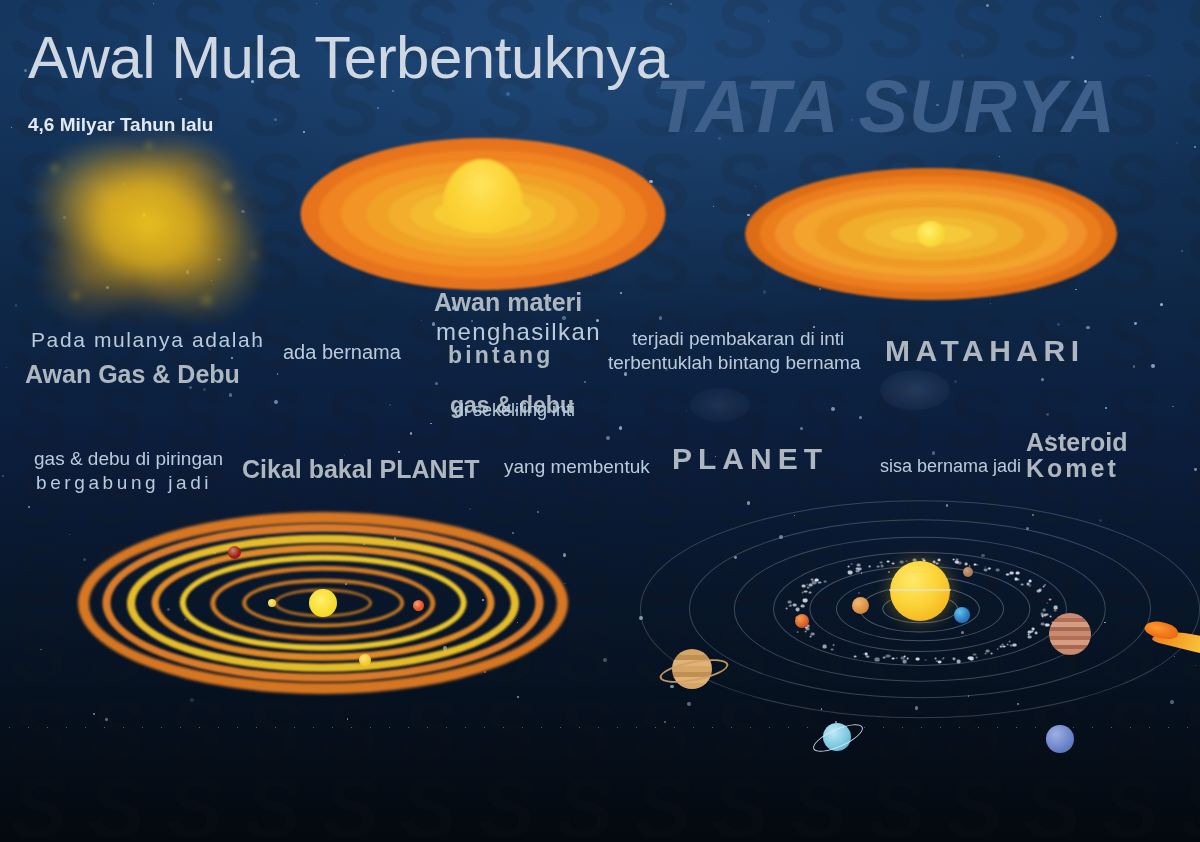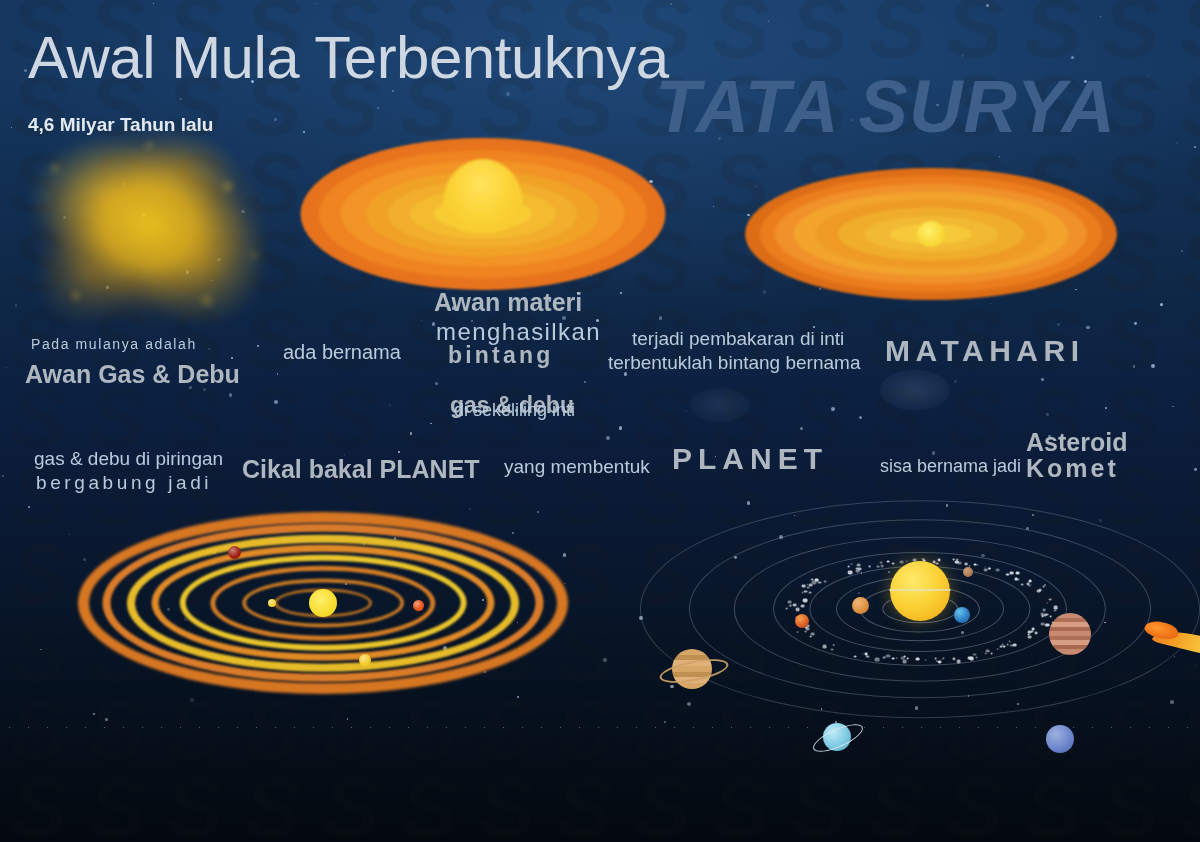--- a/index.html
+++ b/index.html
@@ -575,21 +575,21 @@
       <div class="ring" style="width:312.47999999999996px;height:100.32000000000001px;background:#f0912a;filter:blur(1.4px);"></div>
       <div class="ring" style="width:275.28px;height:84.48px;background:#f2a42c;filter:blur(1.5px);"></div>
       <div class="ring" style="width:230.64px;height:68.64px;background:#ee9a24;filter:blur(1.5px);"></div>
       <div class="ring" style="width:186px;height:52.800000000000004px;background:#f0ad2c;filter:blur(1.6px);"></div>
       <div class="ring" style="width:133.92px;height:35.64px;background:#f2b933;filter:blur(1.8px);"></div>
       <div class="ring" style="width:81.84px;height:19.8px;background:#f6c93a;filter:blur(1.8px);"></div>
       <div class="ring" style="width:372px;height:132px;background:radial-gradient(ellipse at 50% 50%, rgba(0,0,0,0) 84%, rgba(200,95,20,0.85) 88%, rgba(120,55,10,0.5) 95%, rgba(0,0,0,0) 100%);"></div>
       <div style="position:absolute;left:50%;top:50%;transform:translate(-50%,-50%);width:28px;height:26px;background:radial-gradient(circle at 42% 38%,#fff06e 0%,#f9da3a 55%,#f3cb2c 100%);border-radius:50%;filter:blur(0.8px);"></div>
     </div>
 
-  <div class="cap" style="left:31px;top:336px;font-size:14px;letter-spacing:1.6px;">
+  <div class="cap" style="left:31px;top:328px;font-size:21px;letter-spacing:1.6px;">
     <span class="light">Pada mulanya adalah</span>
   </div>
   <div class="cap" style="left:25px;top:360px;font-size:25px;letter-spacing:0px;">
     <span class="bold">Awan Gas &amp; Debu</span>
   </div>
 
   <div class="cap" style="left:283px;top:341px;font-size:20px;">
     <span class="light">ada bernama</span>
   </div>
 

